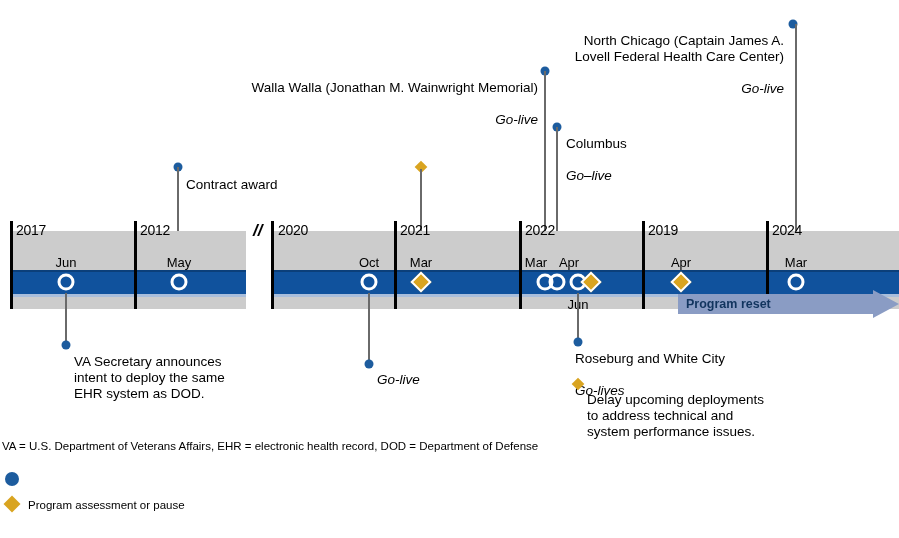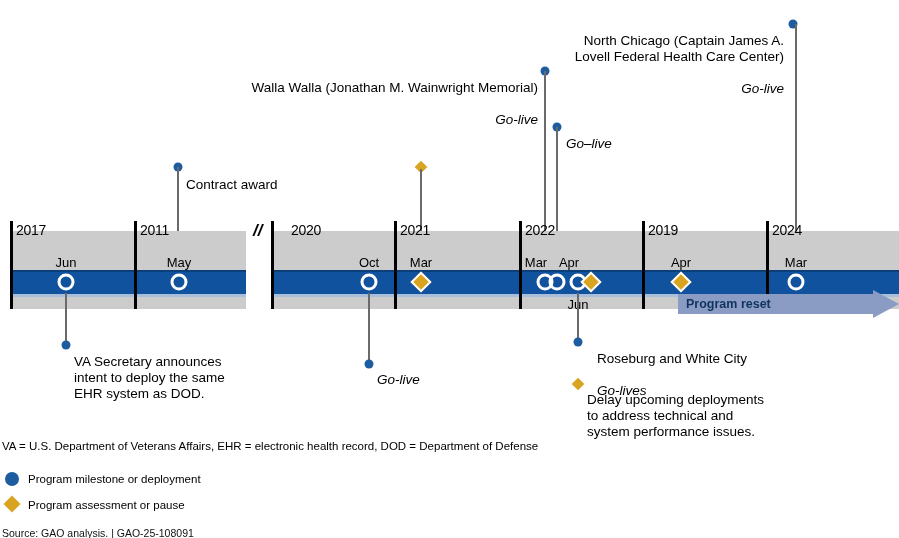--- a/index.html
+++ b/index.html
@@ -170,20 +170,21 @@
   <div class="leader" style="left:795px; top:15px; height:249px;"></div>
 
   <div class="callout right" style="left:215px; top:55px; width:323px;">
     <div>Walla Walla (Jonathan M. Wainwright Memorial)</div>
     <div class="sub-italic">Go-live</div>
   </div>
   <div class="dot" style="left:545px; top:62px;"></div>
   <div class="leader" style="left:544px; top:62px; height:202px;"></div>
 
   <div class="callout left" style="left:566px; top:111px; width:150px;">
+    <div>Columbus</div>
     <div class="sub-italic">Go–live</div>
   </div>
   <div class="dot" style="left:557px; top:118px;"></div>
   <div class="leader" style="left:556px; top:118px; height:146px;"></div>
 
   <div class="callout left" style="left:186px; top:152px; width:180px;">
     <div>Contract award</div>
   </div>
   <div class="dot" style="left:178px; top:158px;"></div>
   <div class="leader" style="left:177px; top:158px; height:106px;"></div>
@@ -203,22 +204,22 @@
 
   <div class="yearline" style="left:10px;"></div>
   <div class="yearline" style="left:134px;"></div>
   <div class="yearline" style="left:271px;"></div>
   <div class="yearline" style="left:394px;"></div>
   <div class="yearline" style="left:519px;"></div>
   <div class="yearline" style="left:642px;"></div>
   <div class="yearline" style="left:766px;"></div>
 
   <div class="yearlabel" style="left:16px; top:214px;">2017</div>
-  <div class="yearlabel" style="left:140px; top:214px;">2011</div>
-  <div class="yearlabel" style="left:291px; top:214px;text-align:center;">2020</div>
+  <div class="yearlabel" style="left:140px; top:214px;">2012</div>
+  <div class="yearlabel" style="left:278px; top:214px;text-align:center;">2020</div>
   <div class="yearlabel" style="left:400px; top:214px;">2021</div>
   <div class="yearlabel" style="left:525px; top:214px;">2022</div>
   <div class="yearlabel" style="left:648px; top:214px;">2019</div>
   <div class="yearlabel" style="left:772px; top:214px;">2024</div>
 
   <div class="axisbreak" style="left:253px; top:213px;">//</div>
 
   <div class="monthlabel" style="left:66px; top:247px;">Jun</div>
   <div class="monthlabel" style="left:179px; top:247px;">May</div>
   <div class="monthlabel" style="left:369px; top:247px;">Oct</div>
@@ -254,35 +255,33 @@
   </div>
 
   <div class="leader" style="left:368px; top:284px; height:70px;"></div>
   <div class="dot" style="left:369px; top:355px;"></div>
   <div class="callout left" style="left:377px; top:347px; width:220px;">
     <div class="sub-italic">Go-live</div>
   </div>
 
   <div class="leader" style="left:577px; top:284px; height:48px;"></div>
   <div class="dot" style="left:578px; top:333px;"></div>
-  <div class="callout left" style="left:597px; top:326px; width:230px;">
+  <div class="callout left" style="left:575px; top:326px; width:230px;">
     <div>Roseburg and White City</div>
     <div class="sub-italic">Go-lives</div>
   </div>
 
   <div class="dia" style="left:578px; top:375px;"></div>
   <div class="callout left" style="left:587px; top:367px; width:230px;">
     <div>Delay upcoming deployments
 to address technical and
 system performance issues.</div>
   </div>
 
   <div class="footnote" style="left:2px; top:431px;">VA = U.S. Department of Veterans Affairs, EHR = electronic health record, DOD = Department of Defense</div>
 
   <div class="legend-dot" style="left:5px; top:463px;"></div>
-  <div class="legend-row" style="left:28px; top:464px;">Program milestone or deployment</div>
 
   <div class="legend-dia" style="left:6px; top:489px;"></div>
   <div class="legend-row" style="left:28px; top:490px;">Program assessment or pause</div>
 
-  <div class="source" style="left:2px; top:518px;">Source: GAO analysis.  |  GAO-25-108091</div>
 
 </div>
 
 </body></html>

